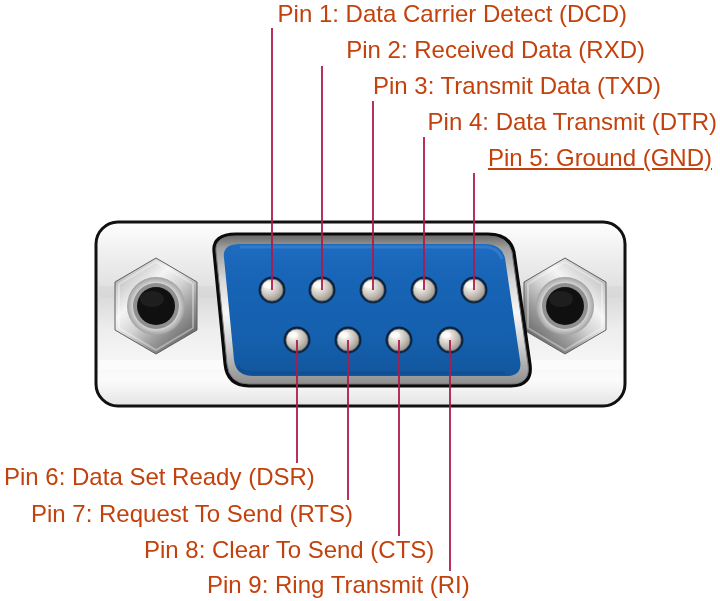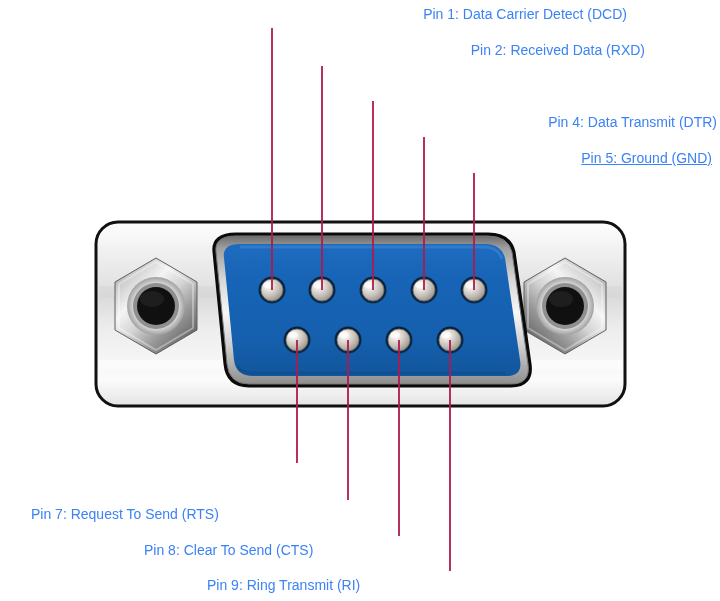--- a/index.html
+++ b/index.html
@@ -9,22 +9,22 @@
     background:#ffffff;
     font-family:"Liberation Sans", sans-serif;
     overflow:hidden;
     position:relative;
   }
   #stage{position:absolute;left:0;top:0;width:720px;height:601px;}
   svg.layer{position:absolute;left:0;top:0;width:720px;height:601px;}
   .lbl{
     position:absolute;
     white-space:nowrap;
-    color:#3b82f6;
-    font-size:14px;
+    color:#c2410c;
+    font-size:24px;
     font-family:"Liberation Sans", sans-serif;
     letter-spacing:0px;
     line-height:1;
   }
   .lbl.right{transform:translate(-100%,-50%);}
   .lbl.left{transform:translate(0,-50%);}
 </style>
 </head>
 <body>
 
@@ -230,20 +230,22 @@
 
       <line x1="297" y1="340" x2="297" y2="463"></line>
       <line x1="348" y1="340" x2="348" y2="500"></line>
       <line x1="399" y1="340" x2="399" y2="536"></line>
       <line x1="450" y1="340" x2="450" y2="571"></line>
     </g>
   </svg>
 
   <div class="lbl right" style="left:627px;top:14px;">Pin 1: Data Carrier Detect (DCD)</div>
   <div class="lbl right" style="left:645px;top:50px;">Pin 2: Received Data (RXD)</div>
+  <div class="lbl right" style="left:661px;top:86px;">Pin 3: Transmit Data (TXD)</div>
   <div class="lbl right" style="left:717px;top:122px;">Pin 4: Data Transmit (DTR)</div>
   <div class="lbl right" style="left:712px;top:158px;text-decoration:underline;">Pin 5: Ground (GND)</div>
 
+  <div class="lbl left" style="left:4px;top:477px;">Pin 6: Data Set Ready (DSR)</div>
   <div class="lbl left" style="left:31px;top:514px;">Pin 7: Request To Send (RTS)</div>
   <div class="lbl left" style="left:109px;top:550px;margin-left:35px;">Pin 8: Clear To Send (CTS)</div>
   <div class="lbl left" style="left:207px;top:585px;">Pin 9: Ring Transmit (RI)</div>
 
 </div>
 
 </body></html>

